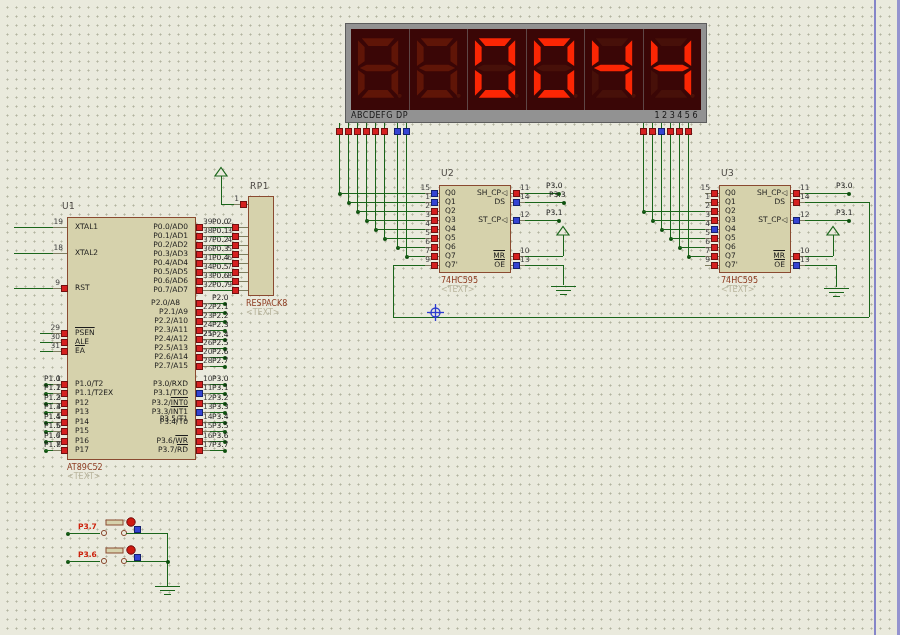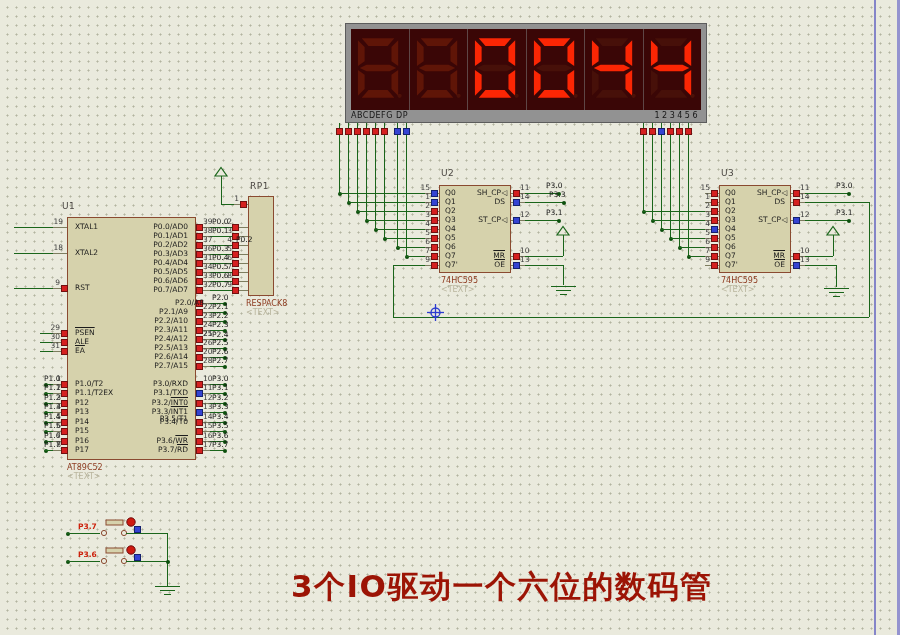--- a/index.html
+++ b/index.html
@@ -281,21 +281,21 @@
       <div class="t num" style="left: 203px; top: 226px;">38</div>
       <div class="t net" style="left: 212px; top: 226px;">P0.1</div>
       <div class="t num r" style="left: 232px; top: 226px;">3</div>
       <div class="sqi sq1" style="left: 231.5px; top: 232.5px;"></div>
       <div class="t name r" style="left: 188px; top: 231px;">P0.1/AD1</div>
       <div class="stub" style="left: 196px; top: 245px; width: 14px; height: 1px;"></div>
       <div class="wire" style="left: 210px; top: 245px; width: 24px; height: 1px;"></div>
       <div class="stub" style="left: 234px; top: 245px; width: 14px; height: 1px;"></div>
       <div class="sqi sq1" style="left: 195.5px; top: 241.5px;"></div>
       <div class="t num" style="left: 203px; top: 235px;">37</div>
-      <div class="t net" style="left: 212px; top: 235px; margin-left: 24px;">P0.2</div>
+      <div class="t net" style="left: 212px; top: 235px;">P0.2</div>
       <div class="t num r" style="left: 232px; top: 235px;">4</div>
       <div class="sqi sq1" style="left: 231.5px; top: 241.5px;"></div>
       <div class="t name r" style="left: 188px; top: 240px;">P0.2/AD2</div>
       <div class="stub" style="left: 196px; top: 254px; width: 14px; height: 1px;"></div>
       <div class="wire" style="left: 210px; top: 254px; width: 24px; height: 1px;"></div>
       <div class="stub" style="left: 234px; top: 254px; width: 14px; height: 1px;"></div>
       <div class="sqi sq1" style="left: 195.5px; top: 250.5px;"></div>
       <div class="t num" style="left: 203px; top: 244px;">36</div>
       <div class="t net" style="left: 212px; top: 244px;">P0.3</div>
       <div class="t num r" style="left: 232px; top: 244px;">5</div>
@@ -336,21 +336,21 @@
       <div class="t net" style="left: 212px; top: 280px;">P0.7</div>
       <div class="t num r" style="left: 232px; top: 280px;">9</div>
       <div class="sqi sq1" style="left: 231.5px; top: 286.5px;"></div>
       <div class="t name r" style="left: 188px; top: 285px;">P0.7/AD7</div>
       <div class="stub" style="left: 196px; top: 303px; width: 14px; height: 1px;"></div>
       <div class="wire" style="left: 210px; top: 303px; width: 16px; height: 1px;"></div>
       <div class="dot" style="left: 222.5px; top: 301.5px;"></div>
       <div class="sqi sq1" style="left: 195.5px; top: 299.5px;"></div>
       <div class="t num" style="left: 203px; top: 293px; margin-top: 36px;">21</div>
       <div class="t net" style="left: 212px; top: 293px;">P2.0</div>
-      <div class="t name r" style="left: 204px; top: 298px; text-align: center;">P2.0/A8</div>
+      <div class="t name r" style="left: 180px; top: 298px; text-align: center;">P2.0/A8</div>
       <div class="stub" style="left: 196px; top: 312px; width: 14px; height: 1px;"></div>
       <div class="wire" style="left: 210px; top: 312px; width: 16px; height: 1px;"></div>
       <div class="dot" style="left: 222.5px; top: 310.5px;"></div>
       <div class="sqi sq1" style="left: 195.5px; top: 308.5px;"></div>
       <div class="t num" style="left: 203px; top: 302px;">22</div>
       <div class="t net" style="left: 212px; top: 302px;">P2.1</div>
       <div class="t name r" style="left: 188px; top: 307px;">P2.1/A9</div>
       <div class="stub" style="left: 196px; top: 321px; width: 14px; height: 1px;"></div>
       <div class="wire" style="left: 210px; top: 321px; width: 16px; height: 1px;"></div>
       <div class="dot" style="left: 222.5px; top: 319.5px;"></div>
@@ -663,17 +663,16 @@
   <span class="t ph" style="left:441px;top:285px">&lt;TEXT&gt;</span>
 
   <span class="t ref" style="left:721px;top:169px">U3</span>
   <span class="t val" style="left:721px;top:276px">74HC595</span>
   <span class="t ph" style="left:721px;top:285px">&lt;TEXT&gt;</span>
 
   <span class="t ref" style="left:250px;top:182px">RP1</span>
   <span class="t val" style="left:246px;top:299px">RESPACK8</span>
   <span class="t ph" style="left:246px;top:308px">&lt;TEXT&gt;</span>
 
-  <span id="title">3个IO驱动一个六位的数码管</span>
 
   <div class="vline" style="left:874px;width:2px;background:#8585c8"></div>
   <div class="vline" style="left:897px;width:3px;background:#9493cf"></div>
 </div>
 
 </body></html>

